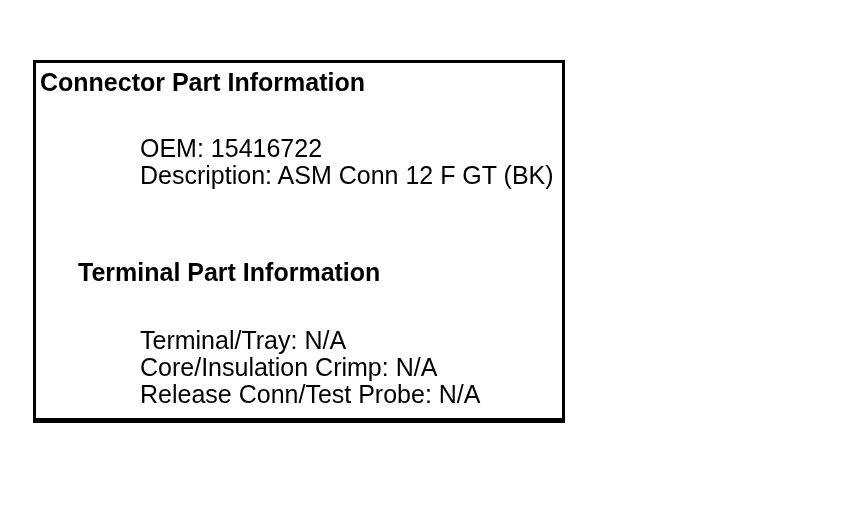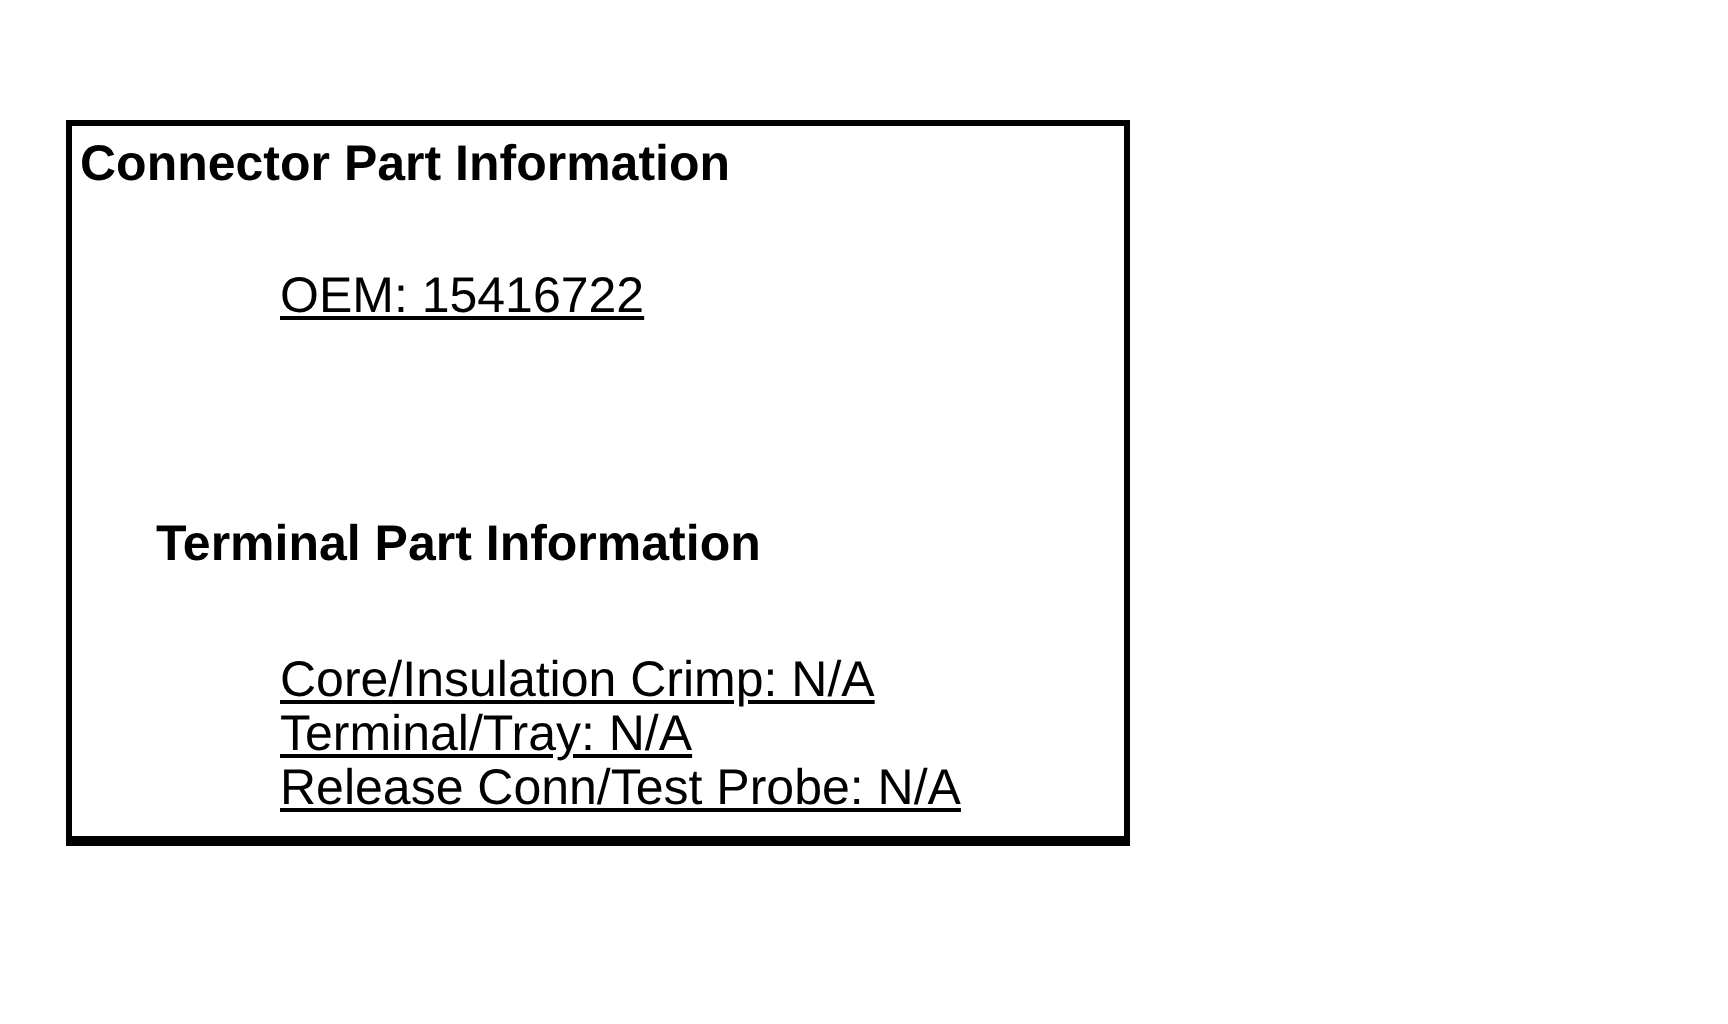--- a/index.html
+++ b/index.html
@@ -42,37 +42,37 @@
     position: absolute;
     left: 104px;
     font-size: 25px;
     line-height: 27px;
     font-weight: normal;
   }
   .group-connector { top: 72px; }
   .group-terminal { top: 264px; }
   .field-line {
     white-space: nowrap;
-    text-decoration: underline;
   }
 </style>
 </head>
 <body>
 
 <div class="canvas">
   <div class="info-box">
 
     <h2 class="section-heading heading-connector">Connector Part Information</h2>
 
     <div class="field-group group-connector">
       <div class="field-line">OEM: 15416722</div>
+      <div class="field-line">Description: ASM Conn 12 F GT (BK)</div>
     </div>
 
     <h2 class="section-heading heading-terminal">Terminal Part Information</h2>
 
     <div class="field-group group-terminal">
+      <div class="field-line">Terminal/Tray: N/A</div>
       <div class="field-line">Core/Insulation Crimp: N/A</div>
-      <div class="field-line">Terminal/Tray: N/A</div>
       <div class="field-line">Release Conn/Test Probe: N/A</div>
     </div>
 
   </div>
 </div>
 
 </body></html>

